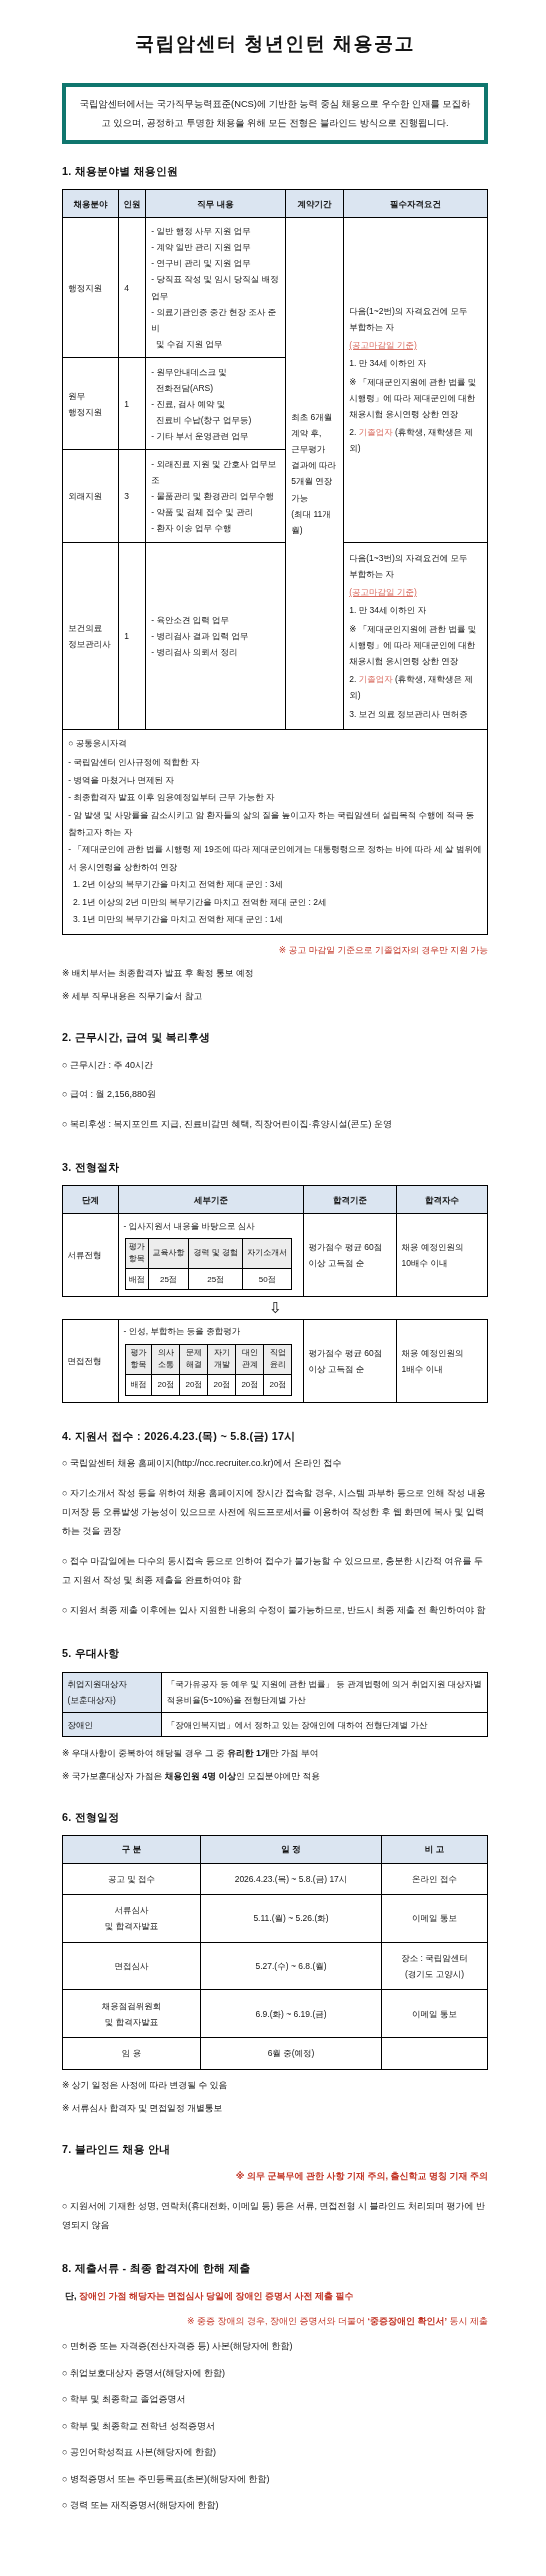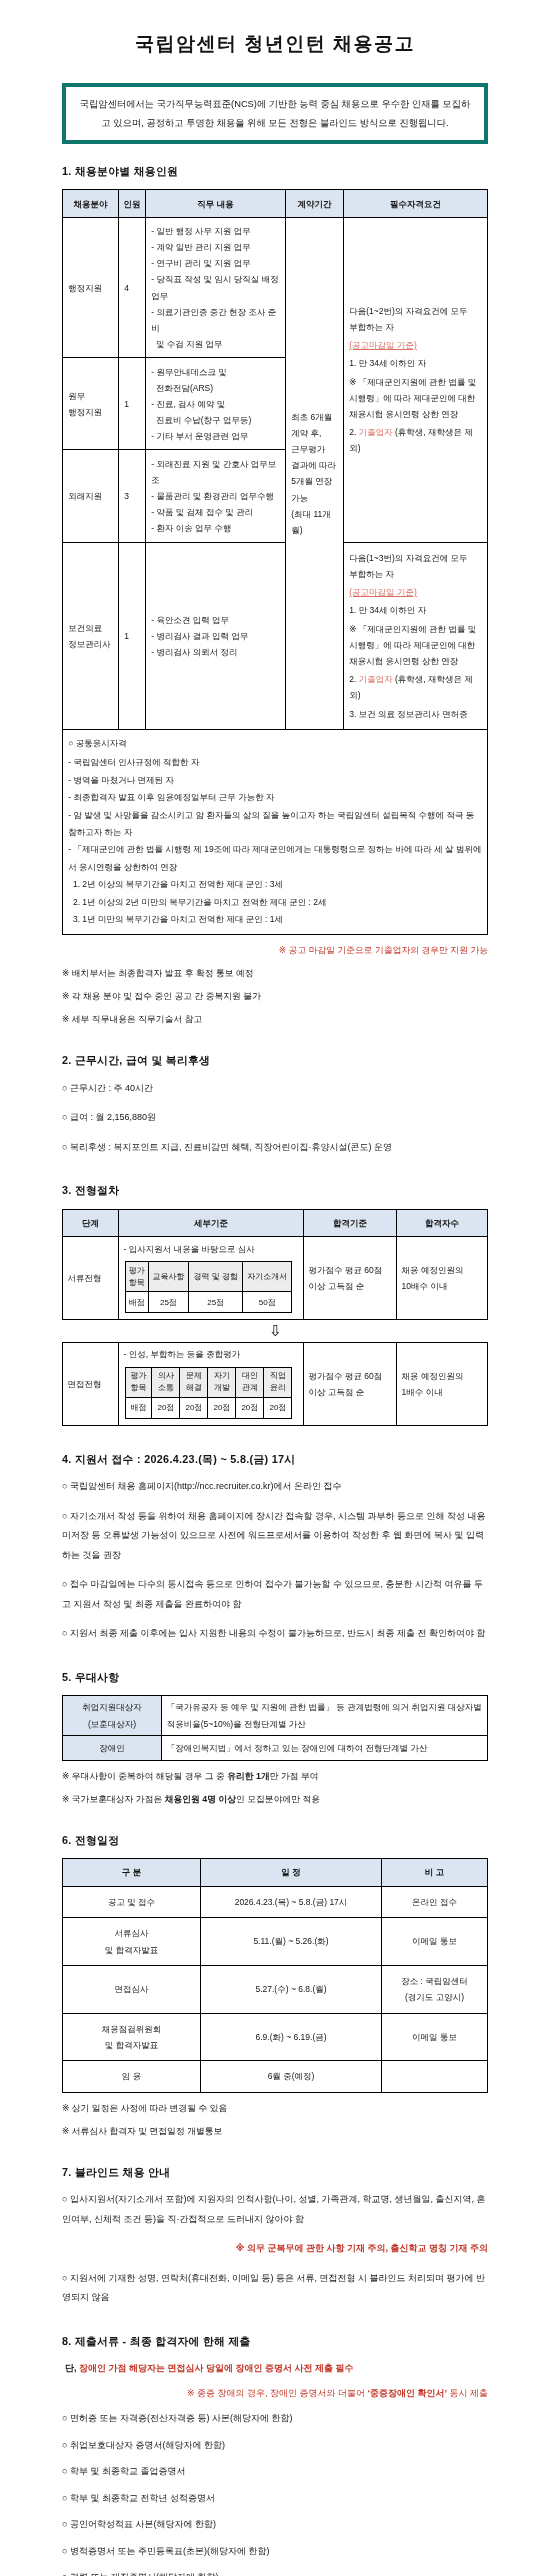--- a/index.html
+++ b/index.html
@@ -34,21 +34,21 @@
   .qual > div{margin:2.1px 0;}
   .common-cell{padding:6.2px 8.2px;}
   .common-cell .pre{margin-top:3.1px;line-height:2.05;}
   .notes p{font-size:8.8px;line-height:1.7;margin:8.2px 0;}
   .bullets p{font-size:9px;line-height:2.15;margin:10.3px 0;}
   .bullets p.tight{margin:7.2px 0;}
   .mini{width:96%;margin:4.1px 0 2.1px 1px;}
   .mini th{background:#ededed;font-weight:normal;padding:2.6px 2.1px;font-size:8px;line-height:1.5;white-space:pre-line;}
   .mini td{text-align:center;padding:2.6px 2.1px;font-size:8px;}
   .arrow{ text-align:center;font-size:15.5px;line-height:1;margin:3.1px 0;color:#111;}
-  .s5t .lbl{background:#dbe5f1;text-align:center;width:89px;white-space:pre-line;}
+  .s5t .lbl{background:#dbe5f1;text-align:left;width:89px;white-space:pre-line;}
   .s6t td{padding:7.2px 5.2px;text-align:center;white-space:pre-line;}
   .subnote{font-size:9px;line-height:2.0;margin:7.2px 0 7.2px 3.1px;font-weight:bold;}
 </style>
 </head>
 <body>
 
 <div class="page">
   <div class="inner">
 
     <h1 class="title">국립암센터 청년인턴 채용공고</h1>
@@ -145,21 +145,20 @@
 &nbsp;&nbsp;1. 2년 이상의 복무기간을 마치고 전역한 제대 군인 : 3세
 &nbsp;&nbsp;2. 1년 이상의 2년 미만의 복무기간을 마치고 전역한 제대 군인 : 2세
 &nbsp;&nbsp;3. 1년 미만의 복무기간을 마치고 전역한 제대 군인 : 1세</div>
         </td>
       </tr>
     </tbody>
       </table>
     <div class="notes">
       <p class="red">※ 공고 마감일 기준으로 기졸업자의 경우만 지원 가능</p>
       <p>※ 배치부서는 최종합격자 발표 후 확정 통보 예정</p>
-      <p>※ 각 채용 분야 및 접수 중인 공고 간 중복지원 불가</p>
       <p>※ 세부 직무내용은 직무기술서 참고</p>
     </div>
 
     <div class="h">2. 근무시간, 급여 및 복리후생</div>
     <div class="bullets">
       <p>○ 근무시간 : 주 40시간</p>
       <p>○ 급여 : 월 2,156,880원</p>
       <p>○ 복리후생 : 복지포인트 지급, 진료비감면 혜택, 직장어린이집·휴양시설(콘도) 운영</p>
     </div>
 
@@ -325,21 +324,20 @@
       </tr>
     </tbody>
       </table>
     <div class="notes">
       <p>※ 상기 일정은 사정에 따라 변경될 수 있음</p>
       <p>※ 서류심사 합격자 및 면접일정 개별통보</p>
     </div>
 
     <div class="h">7. 블라인드 채용 안내</div>
     <div class="bullets">
-      <p>○ 입사지원서(자기소개서 포함)에 지원자의 인적사항(나이, 성별, 가족관계, 학교명, 생년월일, 출신지역, 혼인여부, 신체적 조건 등)을 직·간접적으로 드러내지 않아야 함</p>
       <p class="red b" style="margin-left:7.2px">※ 의무 군복무에 관한 사항 기재 주의, 출신학교 명칭 기재 주의</p>
       <p>○ 지원서에 기재한 성명, 연락처(휴대전화, 이메일 등) 등은 서류, 면접전형 시 블라인드 처리되며 평가에 반영되지 않음</p>
     </div>
 
     <div class="h">8. 제출서류 - 최종 합격자에 한해 제출</div>
     <p class="subnote"><span>단, </span><span class="red">장애인 가점 해당자는 면접심사 당일에 장애인 증명서 사전 제출 필수</span></p>
     <p class="subnote red" style="font-weight:normal;margin-left:24px"><span>※ 중증 장애의 경우, 장애인 증명서와 더불어 </span><span class="b">‘중증장애인 확인서’</span><span> 동시 제출</span></p>
     <div class="bullets">
       <p class="tight">○ 면허증 또는 자격증(전산자격증 등) 사본(해당자에 한함)</p>
       <p class="tight">○ 취업보호대상자 증명서(해당자에 한함)</p>

